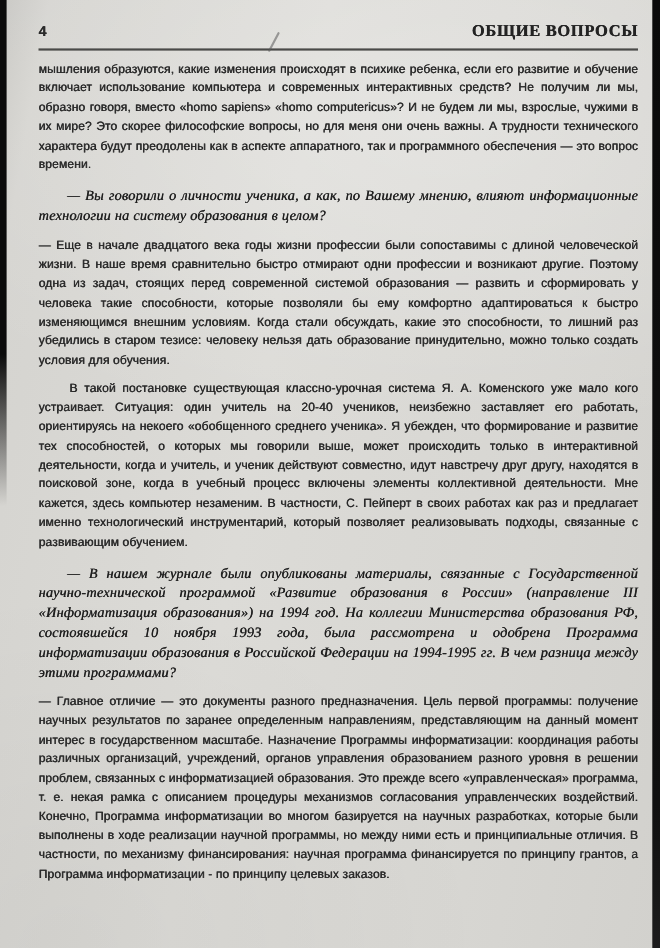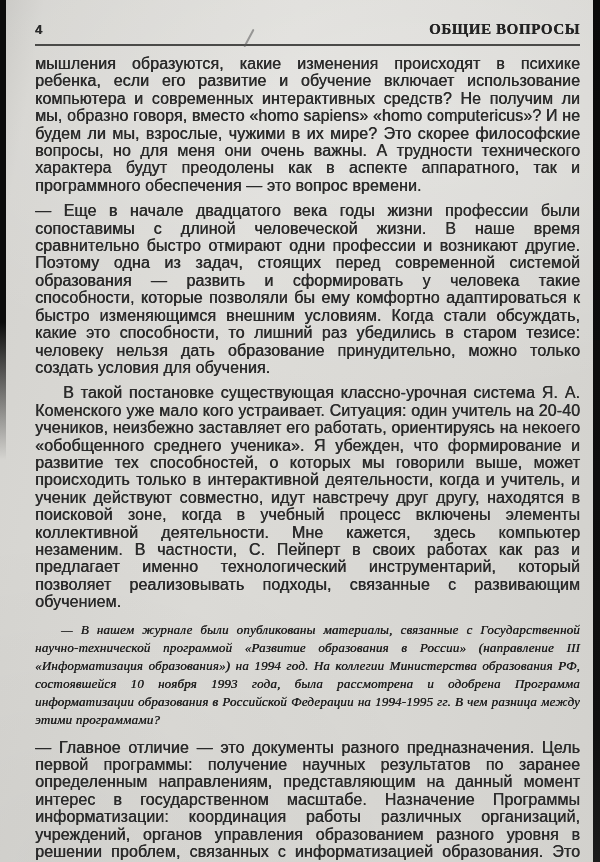--- a/index.html
+++ b/index.html
@@ -68,21 +68,21 @@
   .header-rule {
     height: 0;
     border-bottom: 2px solid #4a4a48;
   }
   
   .content {
     margin: 9px 20px 0 35px;
   }
   .para {
     margin: 0 0 8px 0;
-    font-size: 16px;
+    font-size: 11px;
     line-height: 17.4px;
     letter-spacing: 0.1px;
     text-align: justify;
     color: #2b2b2b;
     text-shadow: 0.4px 0 0 currentColor;
   }
   .para[data-kind="body"] { text-indent: 28px; }
   .para[data-kind="body-continued"] { text-indent: 0; }
   .para[data-kind="question"] {
     font-family: "Liberation Serif", serif;
@@ -109,20 +109,21 @@
     <div class="header-row">
       <span class="page-number">4</span>
       <span class="header-title">ОБЩИЕ ВОПРОСЫ</span>
     </div>
     <div class="header-rule"></div>
   </div>
 
   <div class="content">
     <p class="para" data-kind="body-continued">мышления образуются, какие изменения происходят в психике ребенка, если его развитие и обучение включает использование компьютера и современных интерактивных средств? Не получим ли мы, образно говоря, вместо «homo sapiens» «homo computericus»? И не будем ли мы, взрослые, чужими в их мире? Это скорее философские вопросы, но для меня они очень важны. А трудности технического характера будут преодолены как в аспекте аппаратного, так и программного обеспечения — это вопрос времени.</p>
 
+    <p class="para" data-kind="question">— Вы говорили о личности ученика, а как, по Вашему мнению, влияют информационные технологии на систему образования в целом?</p>
 
     <p class="para" data-kind="body-continued">— Еще в начале двадцатого века годы жизни профессии были сопоставимы с длиной человеческой жизни. В наше время сравнительно быстро отмирают одни профессии и возникают другие. Поэтому одна из задач, стоящих перед современной системой образования — развить и сформировать у человека такие способности, которые позволяли бы ему комфортно адаптироваться к быстро изменяющимся внешним условиям. Когда стали обсуждать, какие это способности, то лишний раз убедились в старом тезисе: человеку нельзя дать образование принудительно, можно только создать условия для обучения.</p>
 
     <p class="para" data-kind="body">В такой постановке существующая классно-урочная система Я. А. Коменского уже мало кого устраивает. Ситуация: один учитель на 20-40 учеников, неизбежно заставляет его работать, ориентируясь на некоего «обобщенного среднего ученика». Я убежден, что формирование и развитие тех способностей, о которых мы говорили выше, может происходить только в интерактивной деятельности, когда и учитель, и ученик действуют совместно, идут навстречу друг другу, находятся в поисковой зоне, когда в учебный процесс включены элементы коллективной деятельности. Мне кажется, здесь компьютер незаменим. В частности, С. Пейперт в своих работах как раз и предлагает именно технологический инструментарий, который позволяет реализовывать подходы, связанные с развивающим обучением.</p>
 
 
     <p class="para" data-kind="question">— В нашем журнале были опубликованы материалы, связанные с Государственной научно-технической программой «Развитие образования в России» (направление III «Информатизация образования») на 1994 год. На коллегии Министерства образования РФ, состоявшейся 10 ноября 1993 года, была рассмотрена и одобрена Программа информатизации образования в Российской Федерации на 1994-1995 гг. В чем разница между этими программами?</p>
 
     <p class="para" data-kind="body-continued">— Главное отличие — это документы разного предназначения. Цель первой программы: получение научных результатов по заранее определенным направлениям, представляющим на данный момент интерес в государственном масштабе. Назначение Программы информатизации: координация работы различных организаций, учреждений, органов управления образованием разного уровня в решении проблем, связанных с информатизацией образования. Это прежде всего «управленческая» программа, т. е. некая рамка с описанием процедуры механизмов согласования управленческих воздействий. Конечно, Программа информатизации во многом базируется на научных разработках, которые были выполнены в ходе реализации научной программы, но между ними есть и принципиальные отличия. В частности, по механизму финансирования: научная программа финансируется по принципу грантов, а Программа информатизации - по принципу целевых заказов.</p>
   </div>

